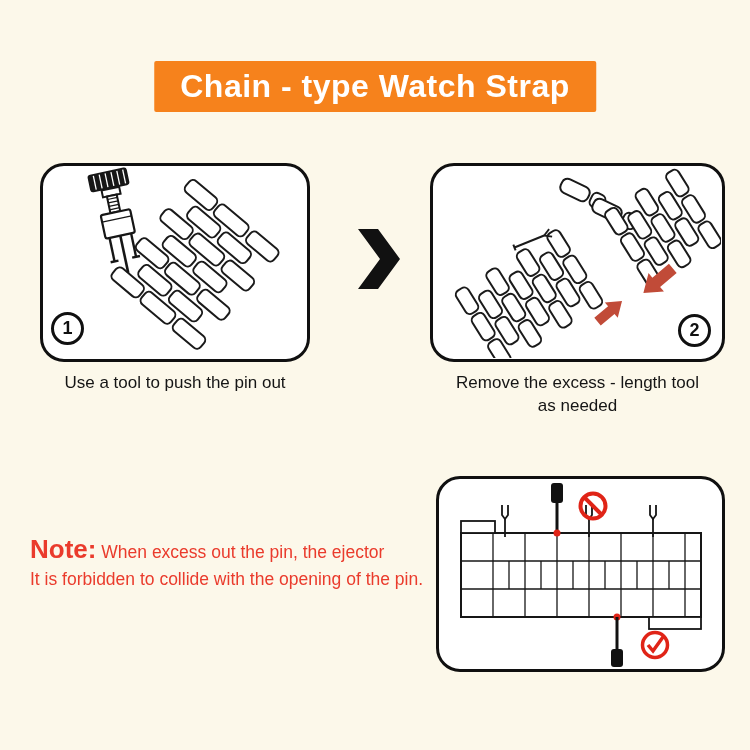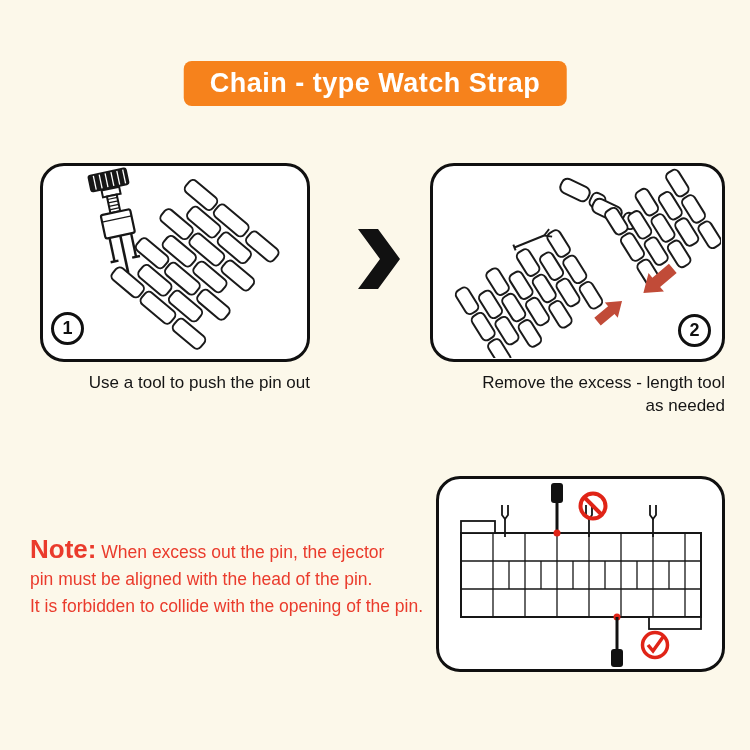--- a/index.html
+++ b/index.html
@@ -3,40 +3,40 @@
 <meta charset="utf-8">
 <style>
   html,body{margin:0;padding:0;}
   .stage{
     position:relative;width:750px;height:750px;
     background:#FCF8EA;overflow:hidden;
     font-family:"Liberation Sans",sans-serif;color:#151515;
   }
   .banner{
     position:absolute;left:50%;top:61px;transform:translateX(-50%);
-    background:#F6821C;color:#fff;font-weight:bold;font-size:27px;
-    padding:7px 26px;border-radius:8px;letter-spacing:.5px;white-space:nowrap;
+    background:#F6821C;color:#fff;font-weight:bold;font-size:32px;
+    padding:7px 26px;border-radius:2px;letter-spacing:.5px;white-space:nowrap;
   }
   .panel{
     position:absolute;background:#fff;border:3.5px solid #101010;
     border-radius:24px;box-sizing:border-box;
   }
   .panel svg{position:absolute;left:0;top:0;}
   .panel-1{left:40px;top:163px;width:270px;height:199px;}
   .panel-2{left:430px;top:163px;width:295px;height:199px;}
   .panel-3{left:436px;top:476px;width:289px;height:196px;}
   .badge{
     position:absolute;width:27px;height:27px;border:3px solid #101010;
     border-radius:50%;background:#fff;display:flex;align-items:center;
     justify-content:center;font-weight:bold;font-size:18px;color:#101010;z-index:3;
   }
   .badge-1{left:8px;top:146px;}
   .badge-2{right:11px;top:148px;}
   .chevron{position:absolute;left:352px;top:227px;}
-  .caption{position:absolute;font-size:17px;line-height:1.35;text-align:right;color:#151515;}
+  .caption{position:absolute;font-size:17px;line-height:1.35;text-align:center;color:#151515;}
   .caption-1{left:40px;top:372px;width:270px;}
   .caption-2{left:430px;top:372px;width:295px;}
   .note{
     position:absolute;left:30px;top:536px;width:420px;
     color:#EA3B2C;font-size:17.5px;line-height:27px;
   }
   .note-label{font-weight:bold;font-size:26px;}
 </style>
 </head>
 <body>
@@ -236,17 +236,16 @@
         <polyline points="209,166 214,172 224,158"></polyline>
       </g>
     </svg>
   </div>
 
   <div class="note">
     <div>
       <span class="note-label">Note:</span>
       <span>When excess out the pin, the ejector</span>
     </div>
-    <div>pin must be aligned with the head of the pin.</div>
     <div>It is forbidden to collide with the opening of the pin.</div>
   </div>
 
 </div>
 
 </body></html>

